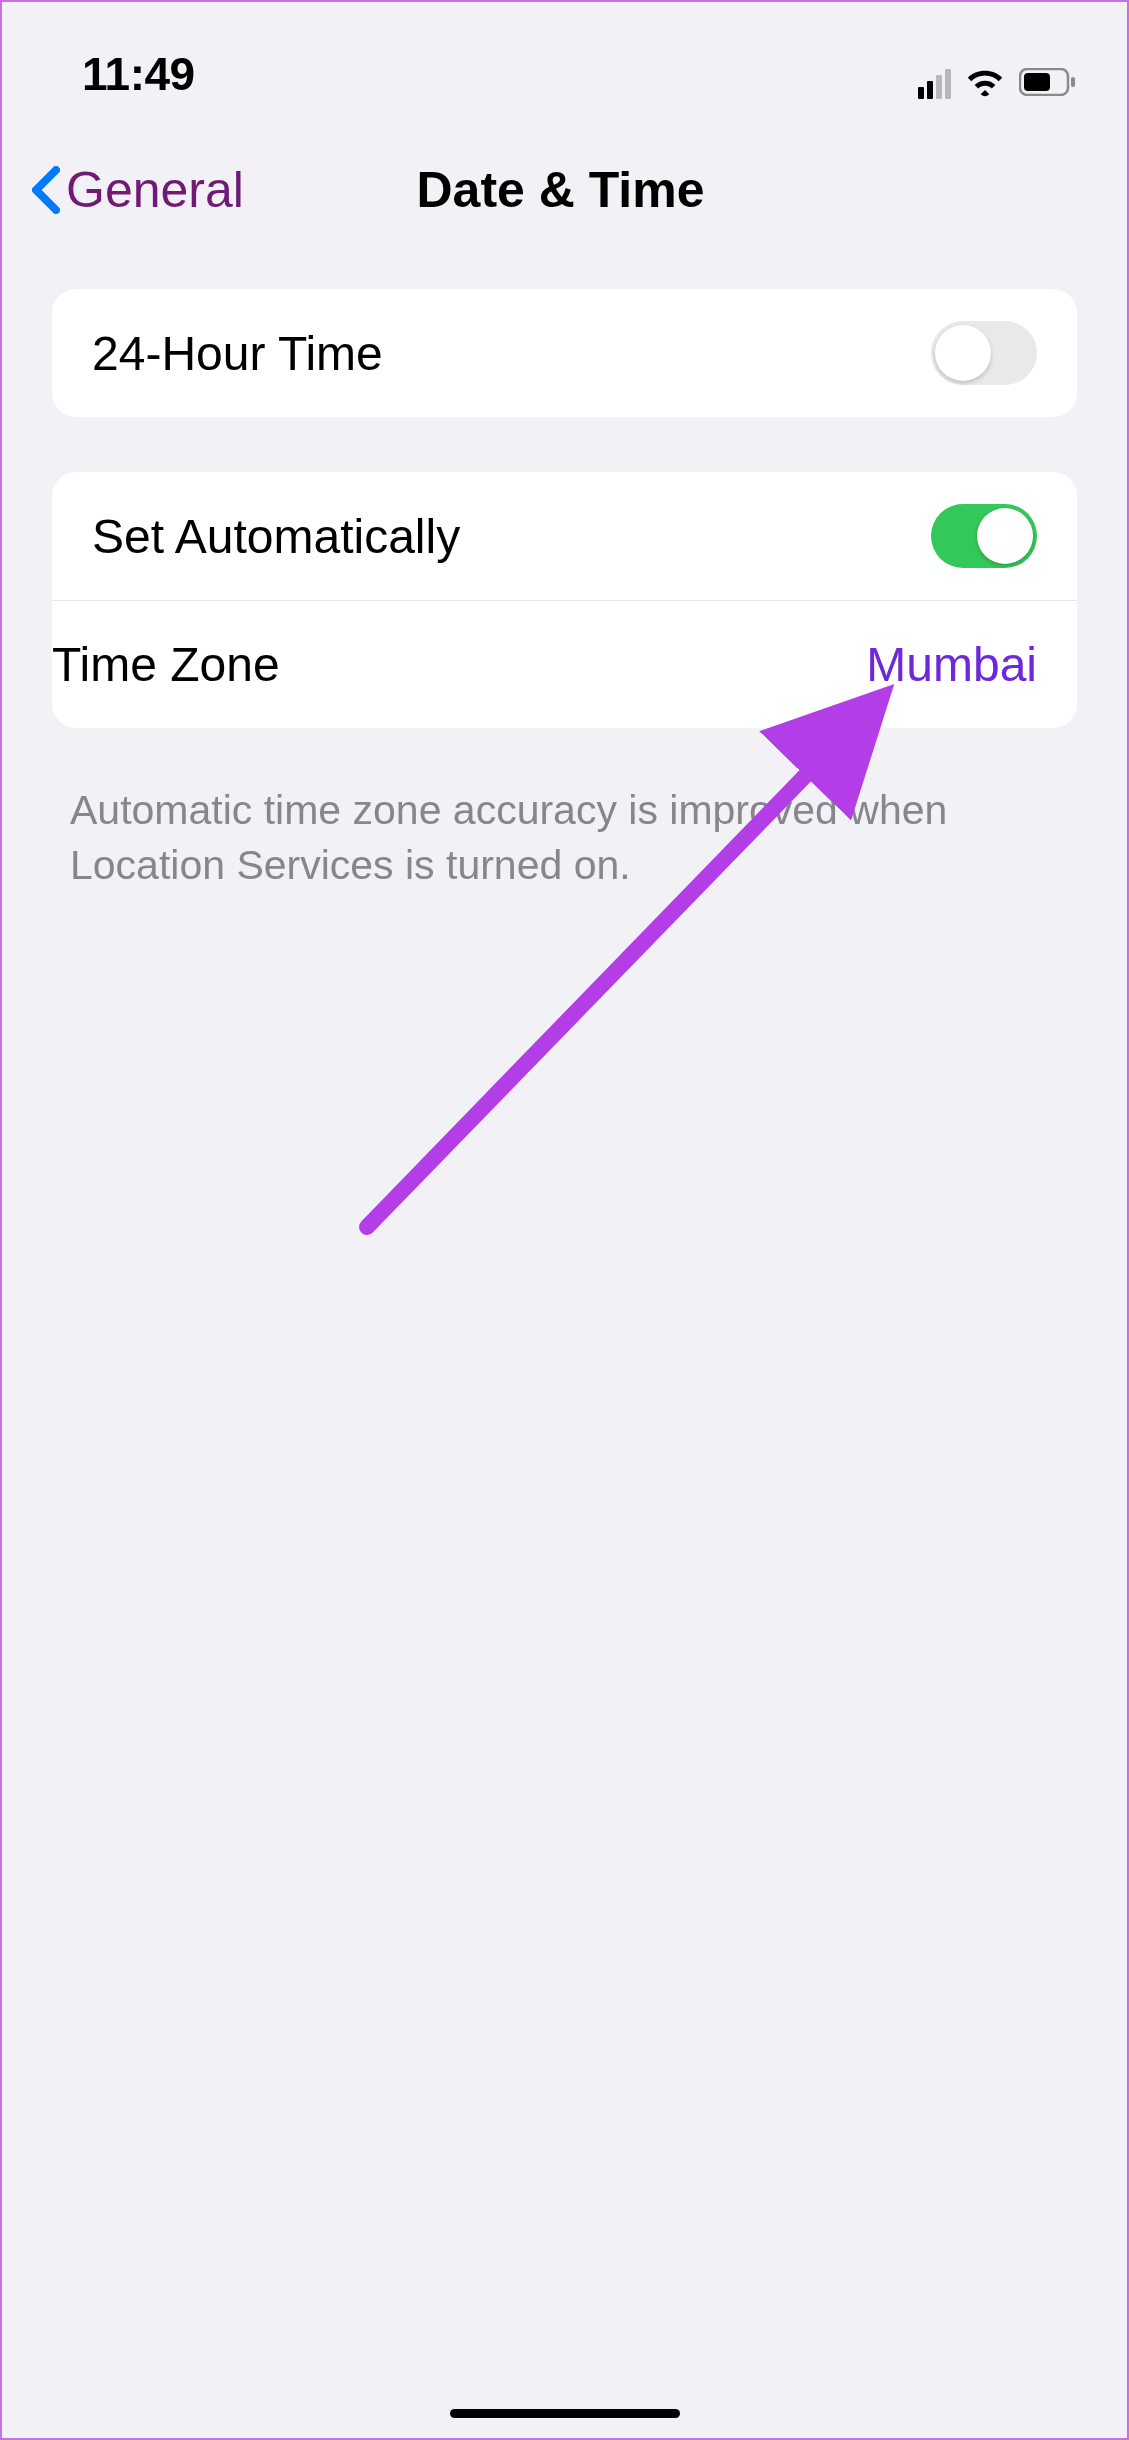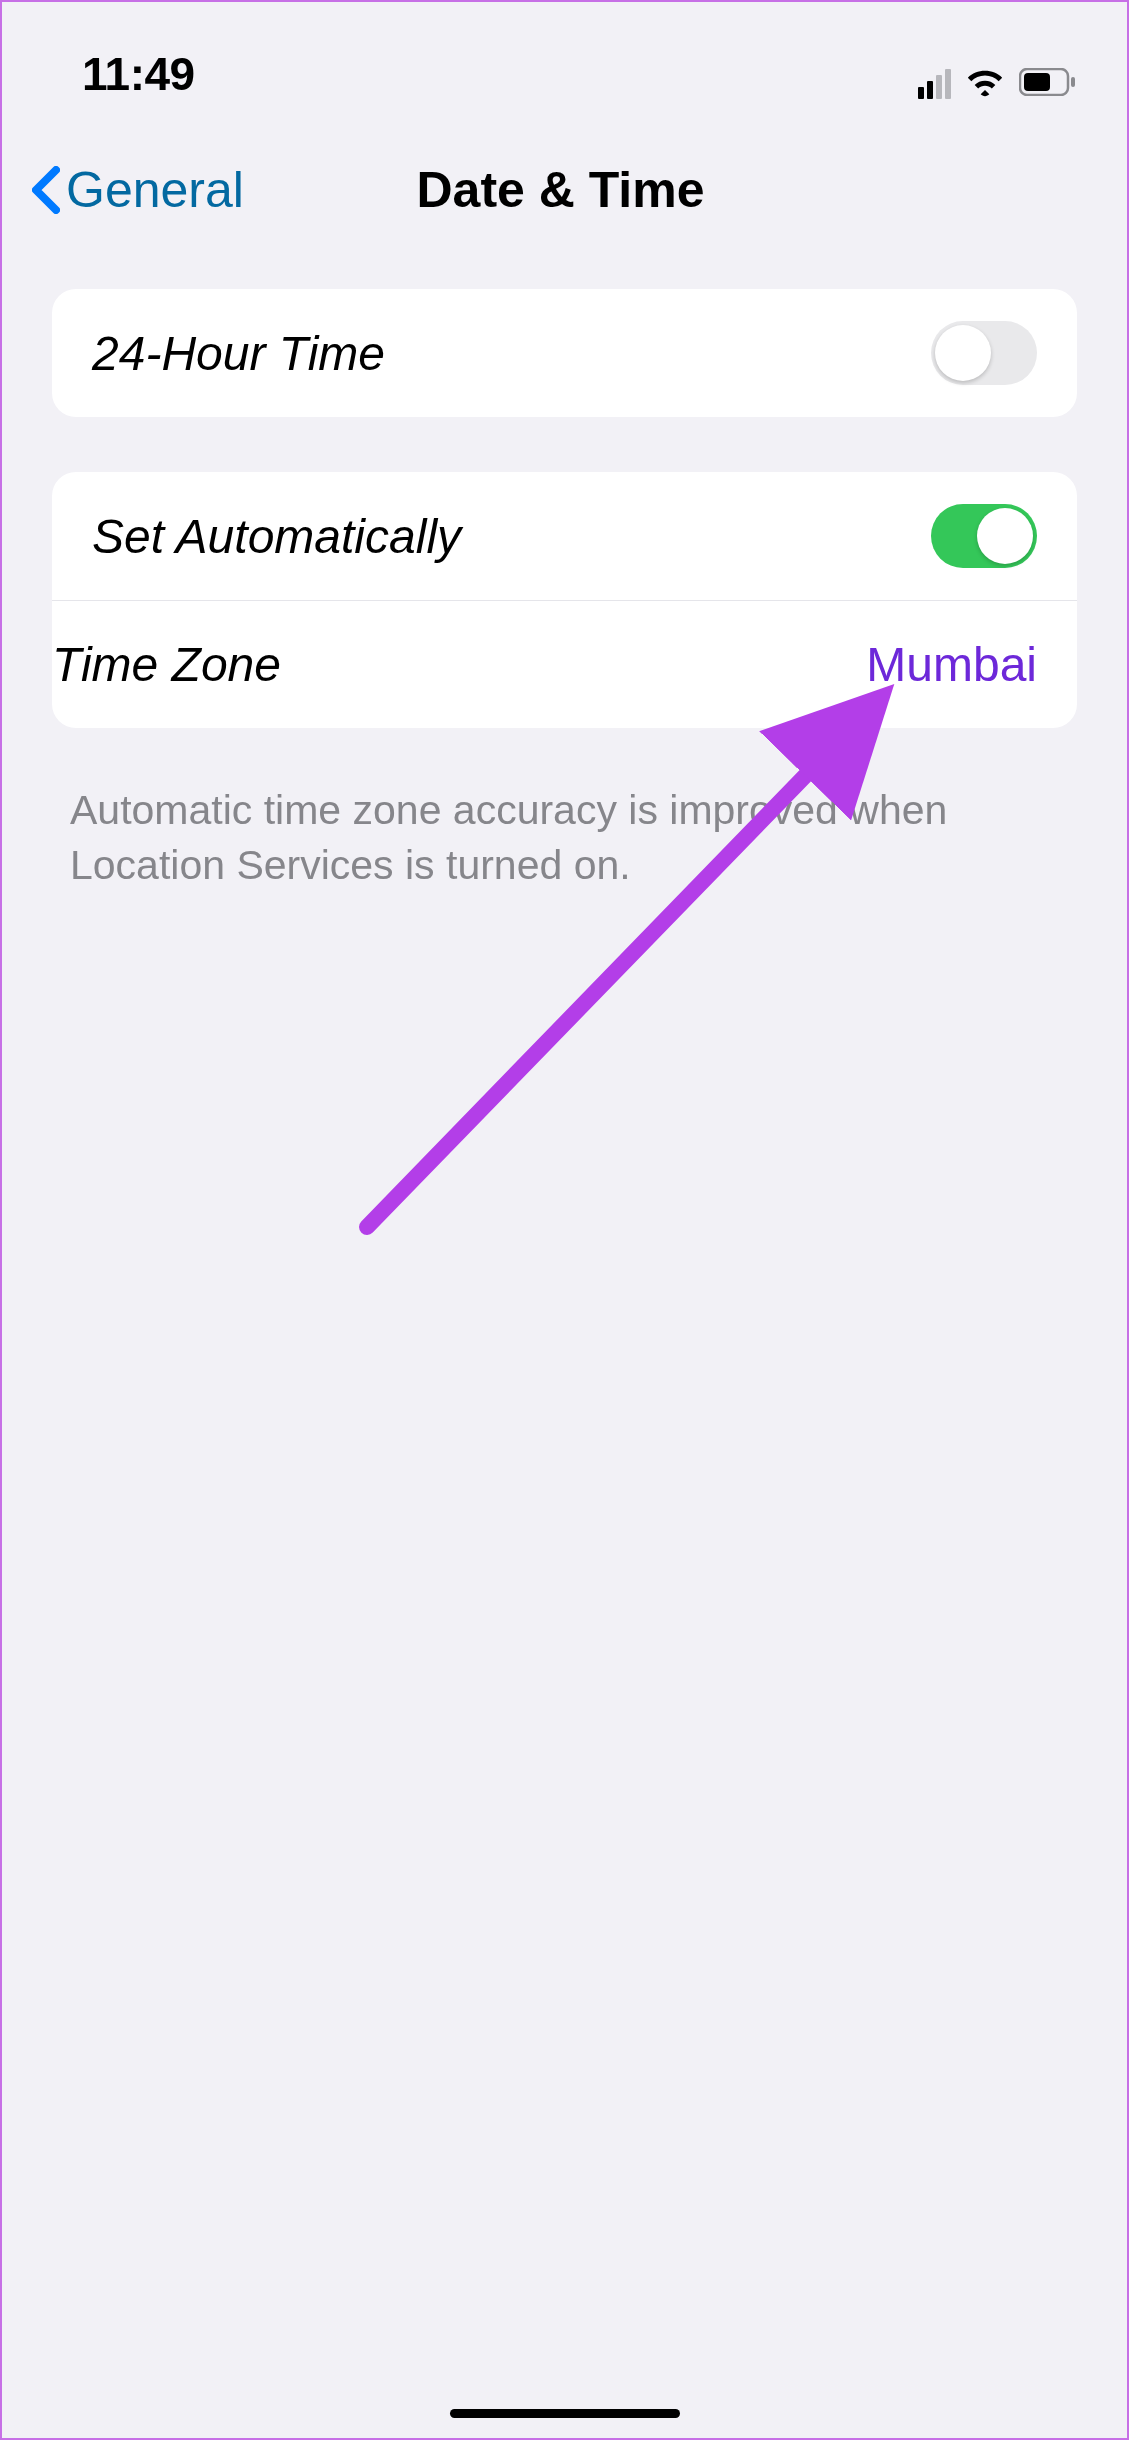--- a/index.html
+++ b/index.html
@@ -39,21 +39,21 @@
     .nav-bar {
       position: relative;
       display: flex;
       align-items: center;
       padding: 40px 30px 70px 30px;
     }
     .back-button {
       display: flex;
       align-items: center;
       gap: 6px;
-      color: #0369a1;
+      color: #701a75;
       font-size: 50px;
       font-weight: 400;
     }
     .chevron-left {
       width: 28px;
       height: 48px;
       display: inline-block;
     }
     .nav-title {
       position: absolute;
@@ -78,21 +78,20 @@
       min-height: 128px;
     }
     .row + .row {
       border-top: 1px solid #e5e5ea;
       padding-left: 0;
     }
     .row-label {
       font-size: 48px;
       font-weight: 400;
       color: #000;
-      font-style: italic;
     }
     .row-value {
       font-size: 48px;
       color: #6d28d9;
     }
 
     .toggle {
       width: 106px;
       height: 64px;
       border-radius: 32px;

